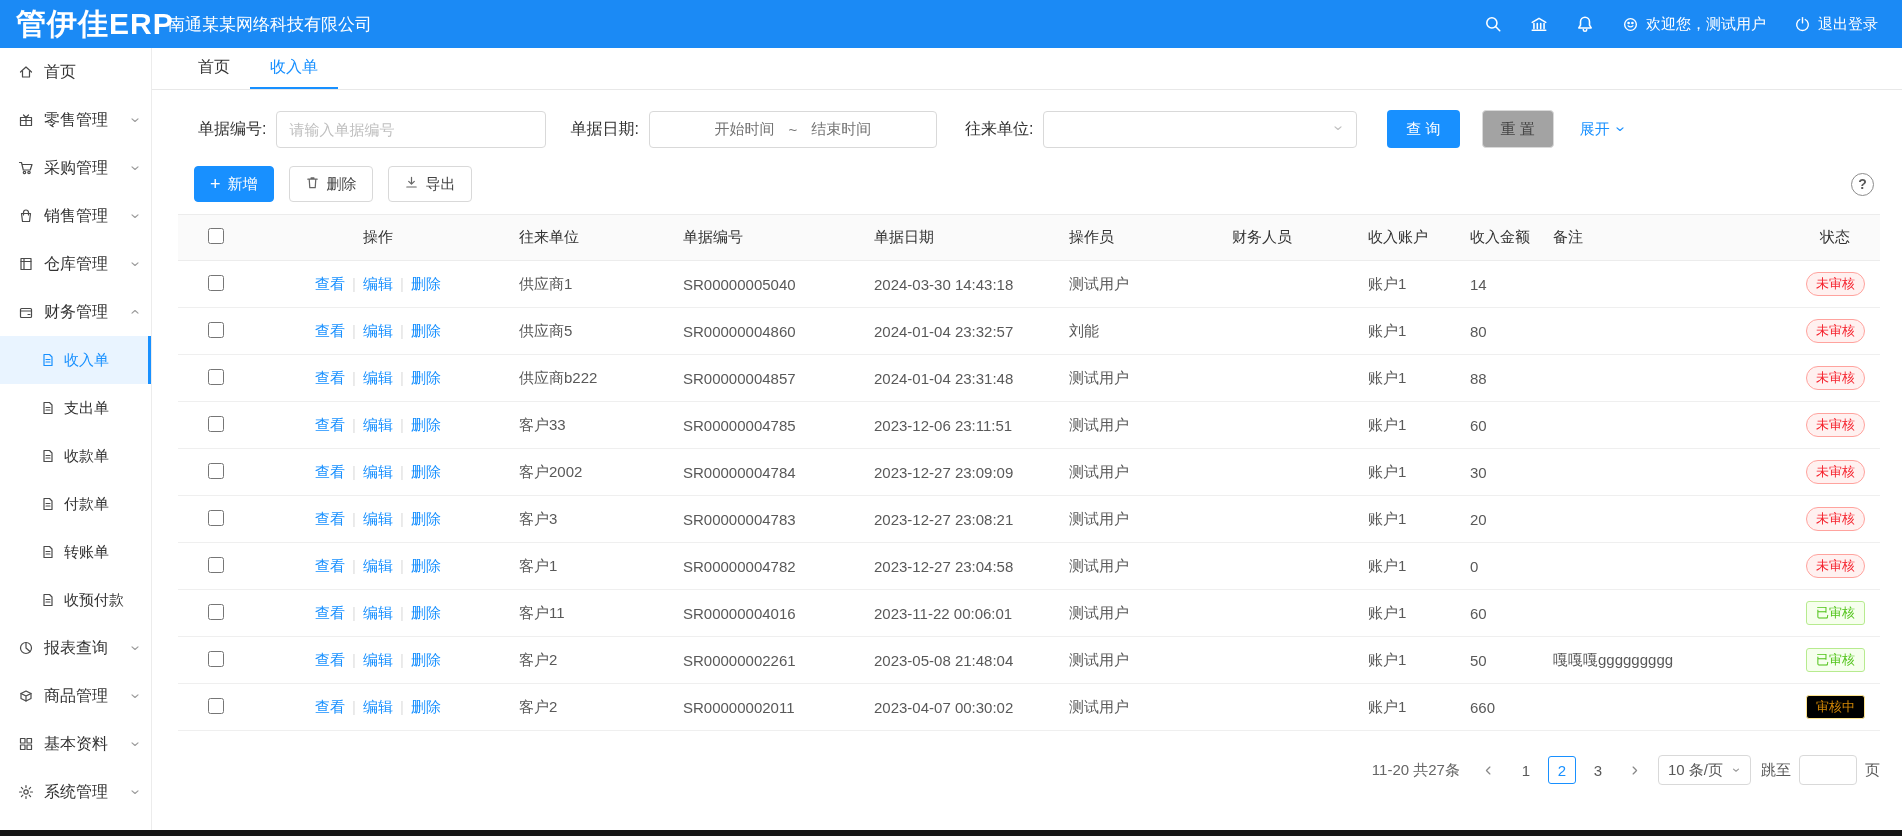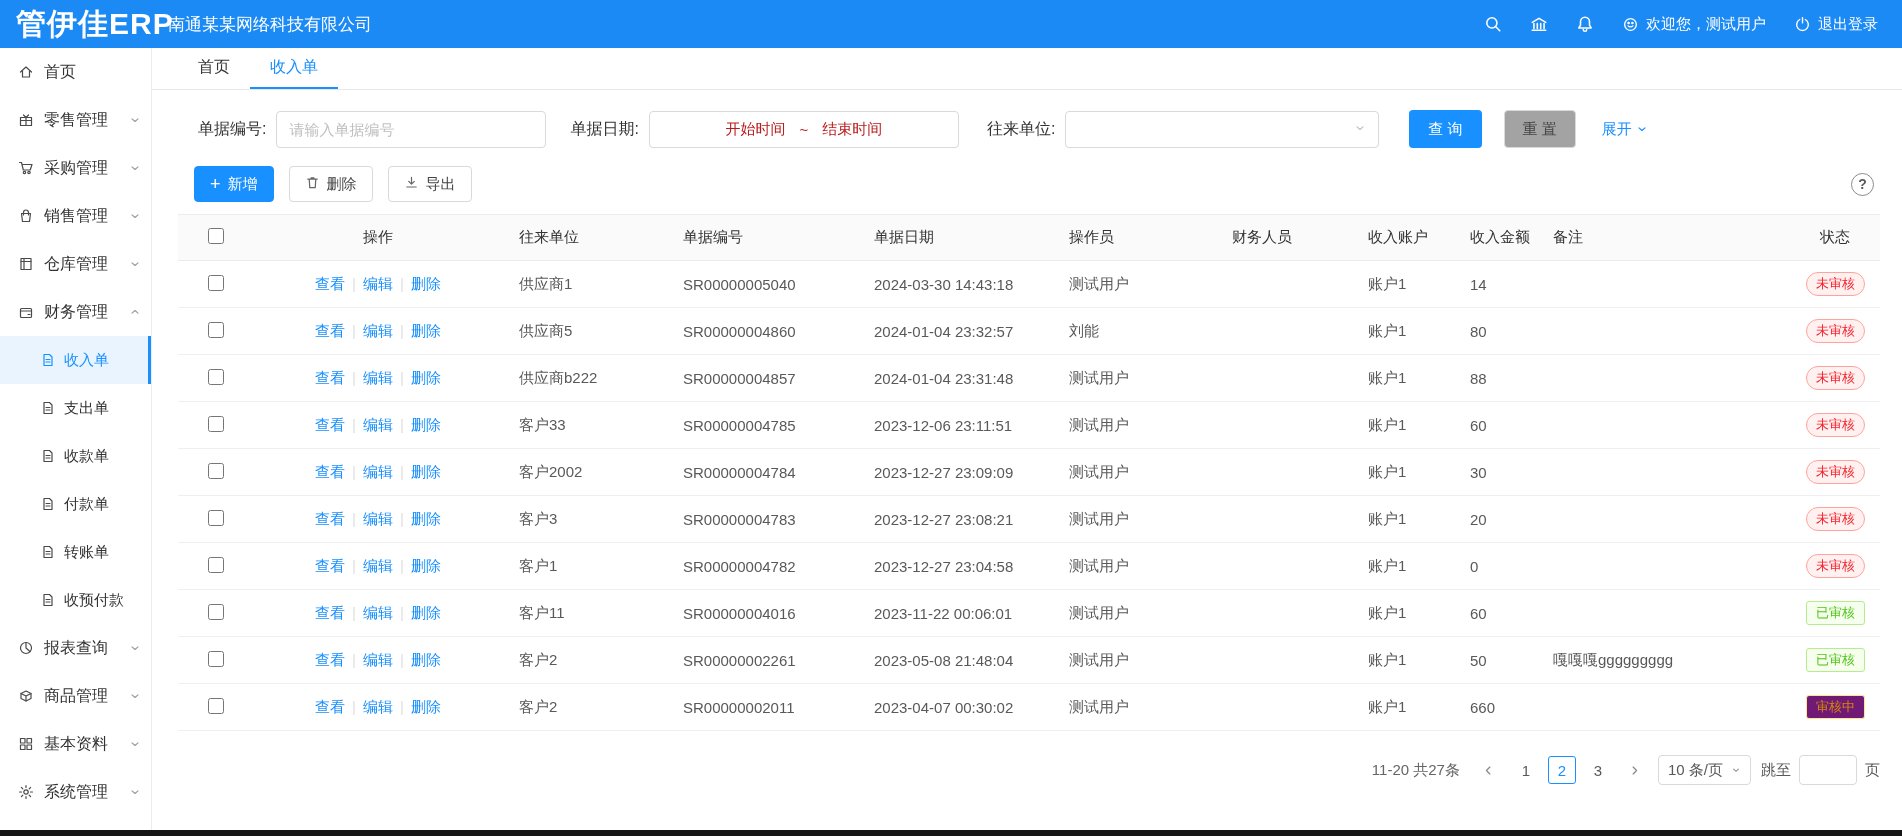--- a/index.html
+++ b/index.html
@@ -32,21 +32,21 @@
   .tabs { height:42px; border-bottom:1px solid #e8e8e8; display:flex; padding-left:26px; }
   .tab { display:flex; align-items:center; padding:0 20px; font-size:16px; color:#333; cursor:pointer; border-bottom:2px solid transparent; }
   .tab.active { color:#1890ff; border-bottom-color:#1890ff; }
   
   .content { flex:1; padding:0 22px 0 26px; position:relative; }
   
   .filters { margin:20px 0 0 20px; display:flex; align-items:center; font-size:16px; }
   .f-label { margin-right:10px; white-space:nowrap; }
   .f-input { width:270px; height:37px; border:1px solid #d9d9d9; border-radius:4px; padding:0 12px; font-size:15px; color:#333; outline:none; font-family:"Liberation Sans",sans-serif; }
   .f-input::placeholder { color:#bfbfbf; }
-  .date-box { width:310px; height:37px; border:1px solid #d9d9d9; border-radius:4px; display:flex; align-items:center; justify-content:center; gap:14px; color:#b91c1c; font-size:15px; cursor:pointer; }
+  .date-box { width:288px; height:37px; border:1px solid #d9d9d9; border-radius:4px; display:flex; align-items:center; justify-content:center; gap:14px; color:#737373; font-size:15px; cursor:pointer; }
   .sel-box { width:314px; height:37px; border:1px solid #d9d9d9; border-radius:4px; display:flex; align-items:center; justify-content:flex-end; padding:0 12px; color:#bfbfbf; cursor:pointer; }
   .gap24 { width:24px; flex:0 0 24px; } .gap28 { width:28px; flex:0 0 28px; }
   .btn { height:38px; border-radius:4px; display:flex; align-items:center; padding:0 18px; font-size:15px; cursor:pointer; border:1px solid transparent; white-space:nowrap; }
   .btn.primary { background:#1890ff; color:#fff; }
   .btn.plain { background:#a3a3a3; color:#444; border-color:#d9d9d9; }
   .btn-search { margin-left:30px; } .btn-reset { margin-left:22px; }
   .expand-link { margin-left:26px; color:#1890ff; display:flex; align-items:center; gap:4px; font-size:15px; cursor:pointer; }
   
   .toolbar { margin:18px 0 0 16px; display:flex; align-items:center; gap:15px; }
   .btn-sm { height:36px; padding:0 15px; display:flex; align-items:center; gap:7px; border-radius:4px; font-size:15px; cursor:pointer; }
@@ -59,21 +59,21 @@
   th { height:46px; background:#fafafa; font-weight:normal; color:#333; font-size:15px; text-align:left; padding:0 16px; border-top:1px solid #ececec; border-bottom:1px solid #ececec; white-space:nowrap; overflow:hidden; }
   td { height:47px; color:#595959; font-size:15px; padding:0 16px; border-bottom:1px solid #efefef; white-space:nowrap; overflow:hidden; }
   th.c-check, td.c-check { text-align:center; padding:0; }
   th.c-ops, td.c-ops, th.c-status, td.c-status { text-align:center; }
   input[type=checkbox] { width:16px; height:16px; margin:0; accent-color:#1890ff; cursor:pointer; }
   .op { color:#1890ff; cursor:pointer; text-decoration:none; }
   .sep { color:#e0e0e0; margin:0 7px; }
   .badge { display:inline-block; padding:3px 9px; font-size:13px; border-radius:3px; border:1px solid; line-height:1.25; }
   .badge.red { color:#f5222d; background:#fff1f0; border-color:#ffa39e;border-radius:12px; }
   .badge.green { color:#52c41a; background:#f6ffed; border-color:#b7eb8f; }
-  .badge.orange { color:#d48806; background:#701a75; border-color:#ffe58f; }
+  .badge.orange { color:#d48806; background:#000000; border-color:#ffe58f; }
   
   .pagination { margin-top:24px; display:flex; justify-content:flex-end; align-items:center; gap:10px; font-size:15px; color:#595959; }
   .pg-total { margin-right:6px; color:#666; }
   .pg-arrow { width:26px; height:28px; display:flex; align-items:center; justify-content:center; color:#888; cursor:pointer; }
   .page-num { min-width:28px; height:28px; display:flex; align-items:center; justify-content:center; border-radius:3px; cursor:pointer; color:#595959; }
   .page-num.current { border:1px solid #1890ff; color:#1890ff; background:#fff; }
   .pg-size { height:30px; border:1px solid #d9d9d9; border-radius:4px; display:flex; align-items:center; gap:8px; padding:0 9px; color:#595959; cursor:pointer; }
   .pg-jump { display:flex; align-items:center; gap:8px; }
   .pg-input { width:58px; height:30px; border:1px solid #d9d9d9; border-radius:4px; outline:none; }
   .bottom-edge { position:absolute; left:0; right:0; bottom:0; height:6px; background:#161616; }

